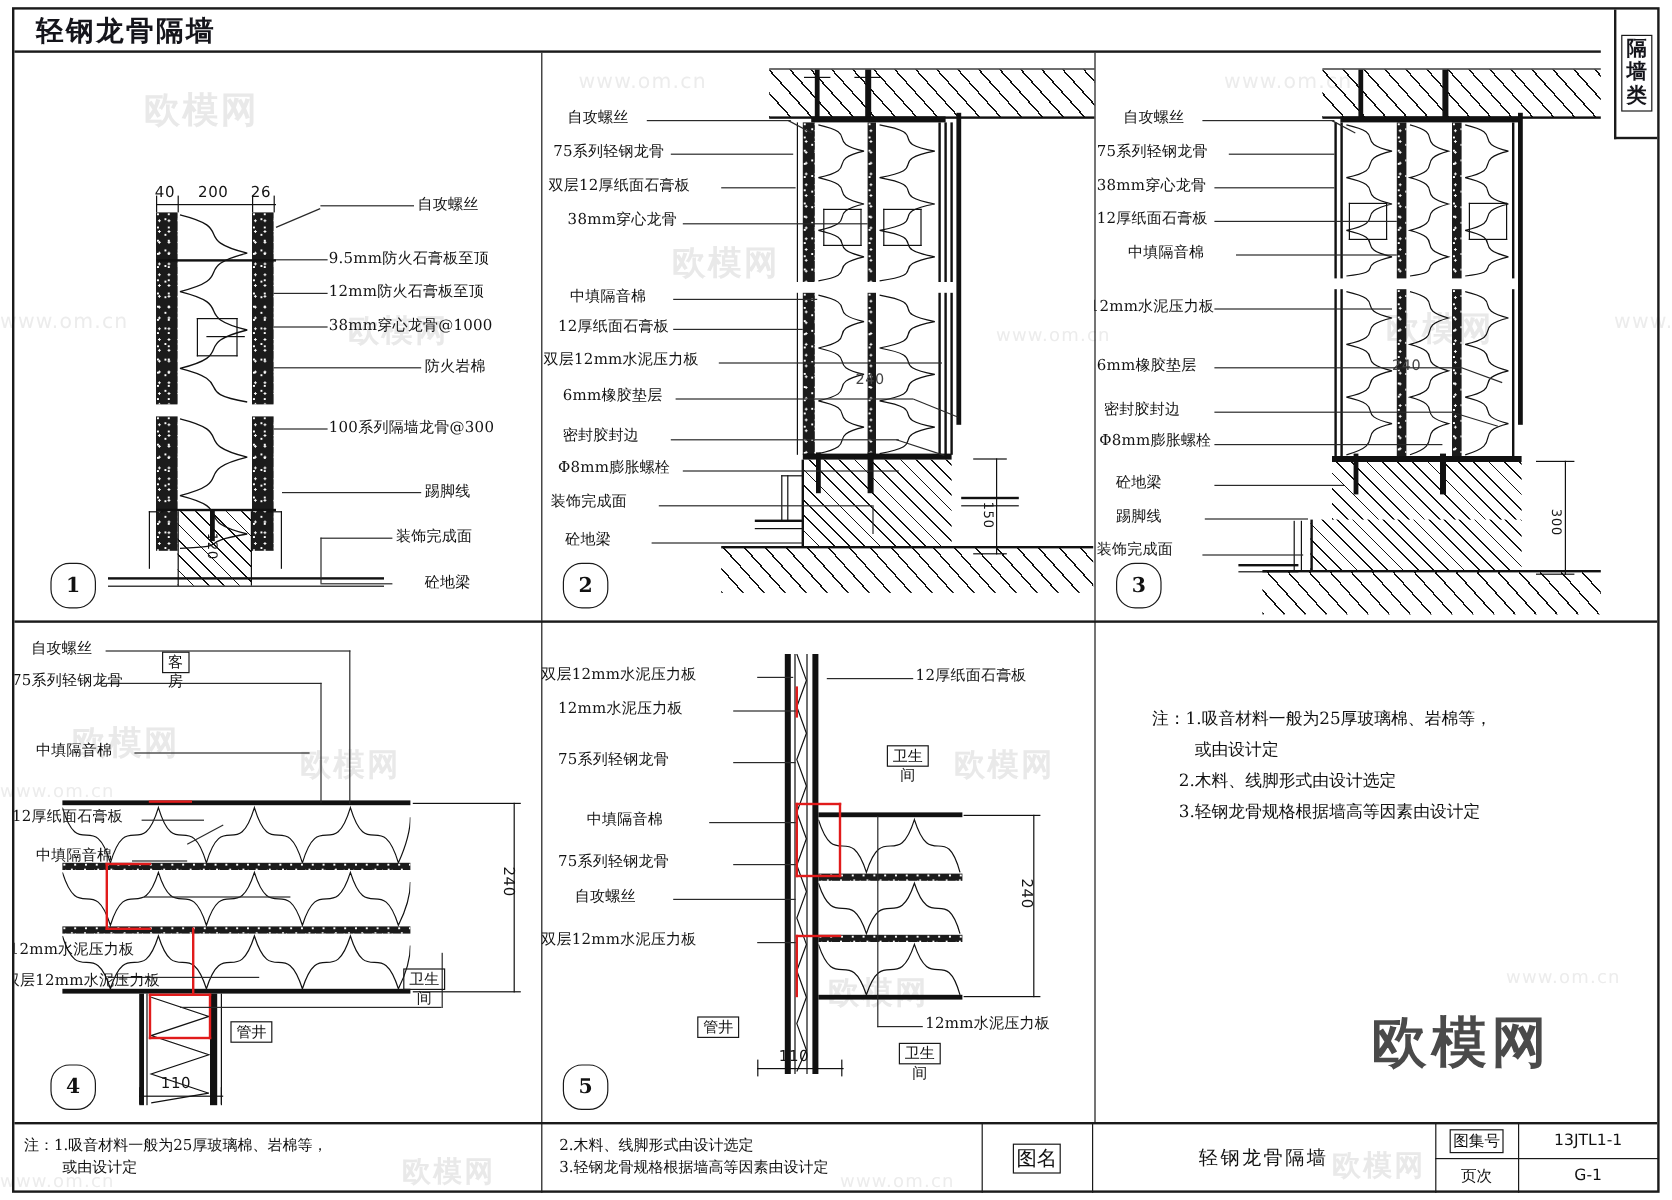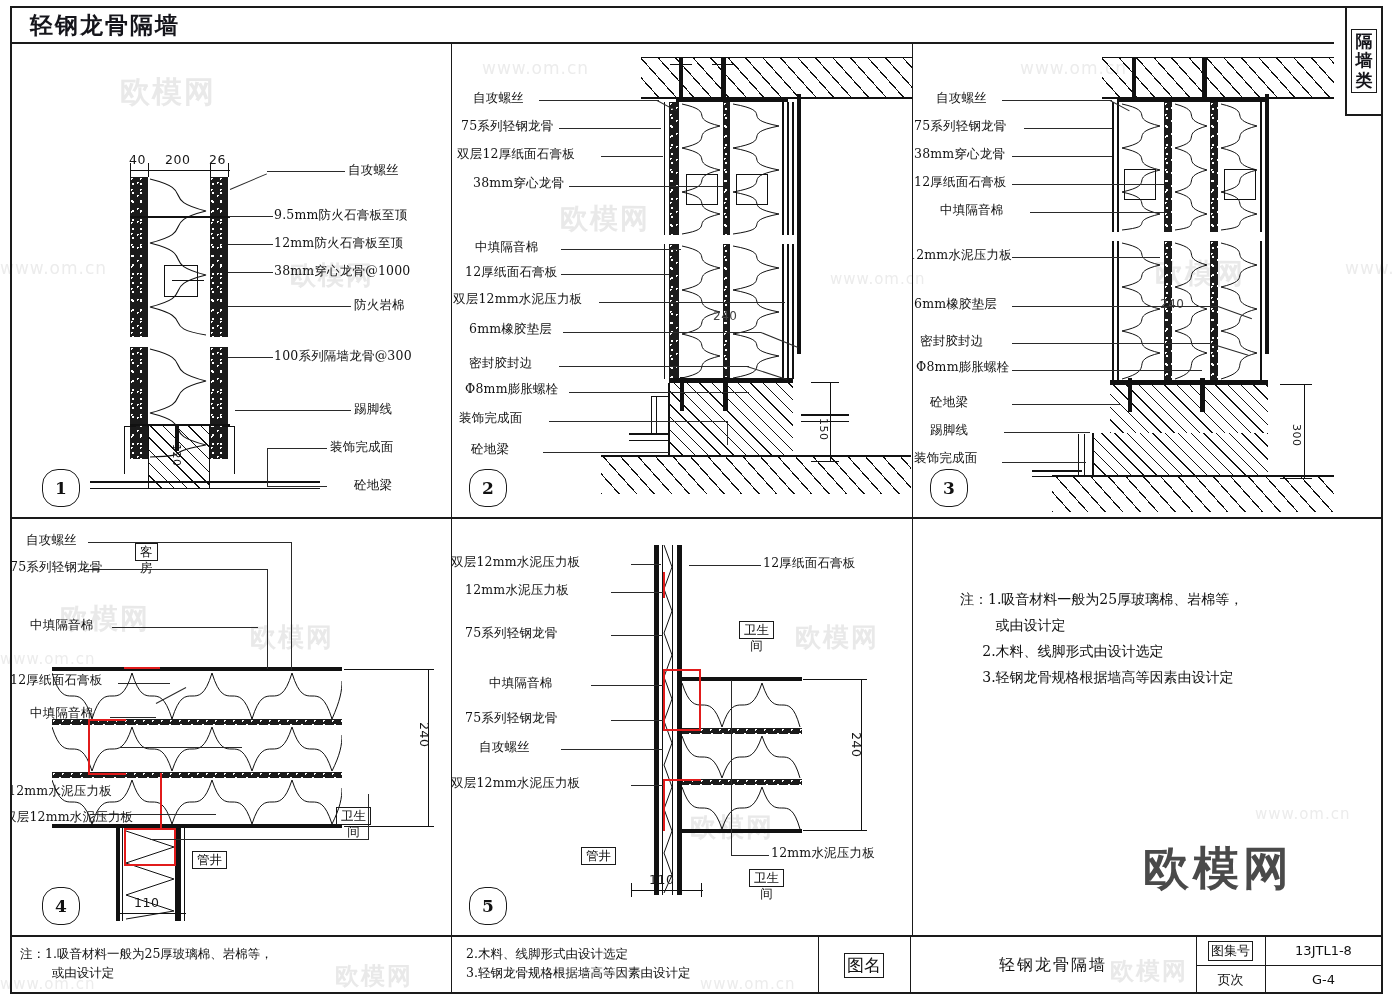--- a/index.html
+++ b/index.html
@@ -708,18 +708,18 @@
 3.轻钢龙骨规格根据墙高等因素由设计定</div>
 
     <div class="tb-cell" style="left:818px;top:936px;width:92px;height:58px;font-size:17px;">
       <span class="boxed-ch">图名</span>
     </div>
     <div class="tb-cell" style="left:910px;top:936px;width:286px;height:58px;font-size:16px;letter-spacing:2px;">轻钢龙骨隔墙</div>
 
     <div class="tb-cell" style="left:1196px;top:936px;width:69px;height:29px;font-size:13px;">
       <span class="boxed-ch">图集号</span>
     </div>
-    <div class="tb-cell" style="left:1265px;top:936px;width:117px;height:29px;font-size:13px;font-family:'DejaVu Sans','Liberation Sans',sans-serif;">13JTL1-8</div>
+    <div class="tb-cell" style="left:1265px;top:936px;width:117px;height:29px;font-size:13px;font-family:'DejaVu Sans','Liberation Sans',sans-serif;">13JTL1-1</div>
     <div class="tb-cell" style="left:1196px;top:965px;width:69px;height:29px;font-size:13px;">页次</div>
-    <div class="tb-cell" style="left:1265px;top:965px;width:117px;height:29px;font-size:13px;font-family:'DejaVu Sans','Liberation Sans',sans-serif;">G-4</div>
+    <div class="tb-cell" style="left:1265px;top:965px;width:117px;height:29px;font-size:13px;font-family:'DejaVu Sans','Liberation Sans',sans-serif;">G-1</div>
   </div>
 
 </div>
 
 </body></html>

